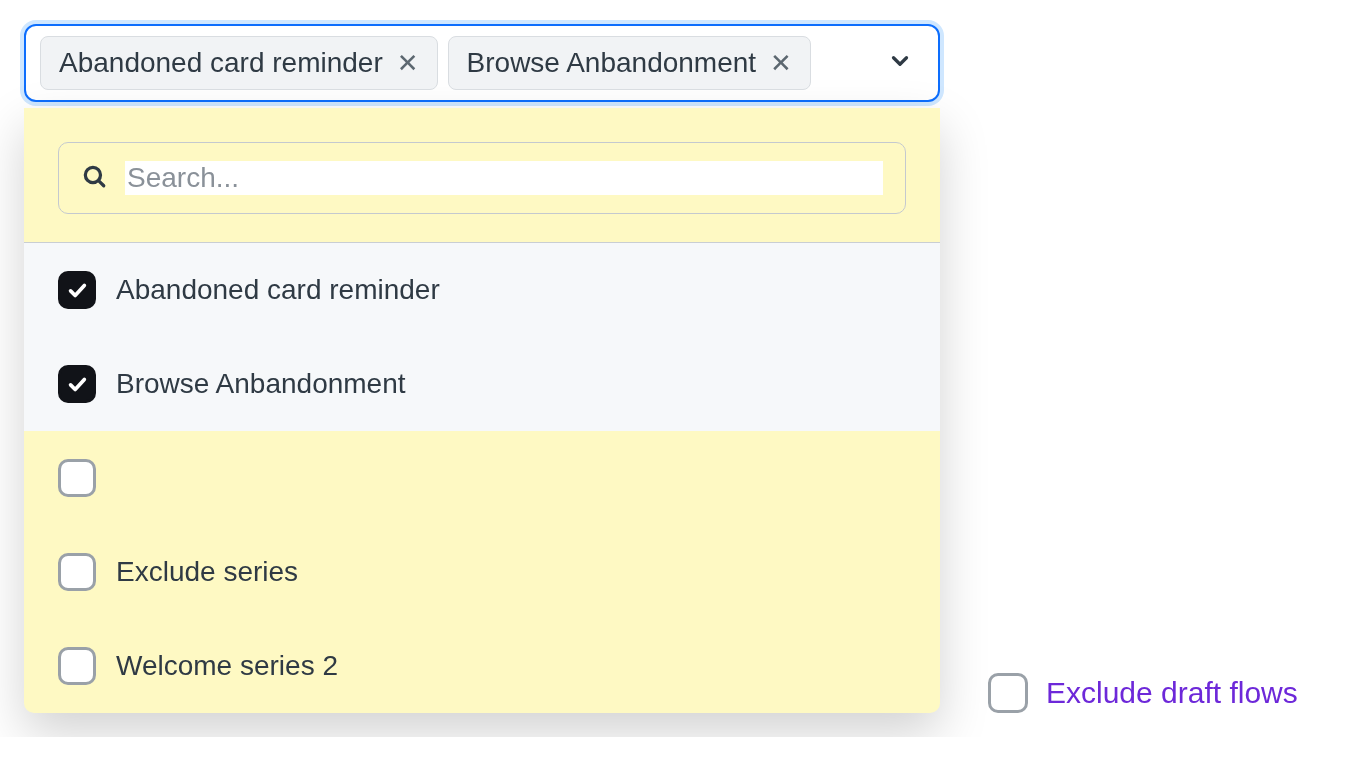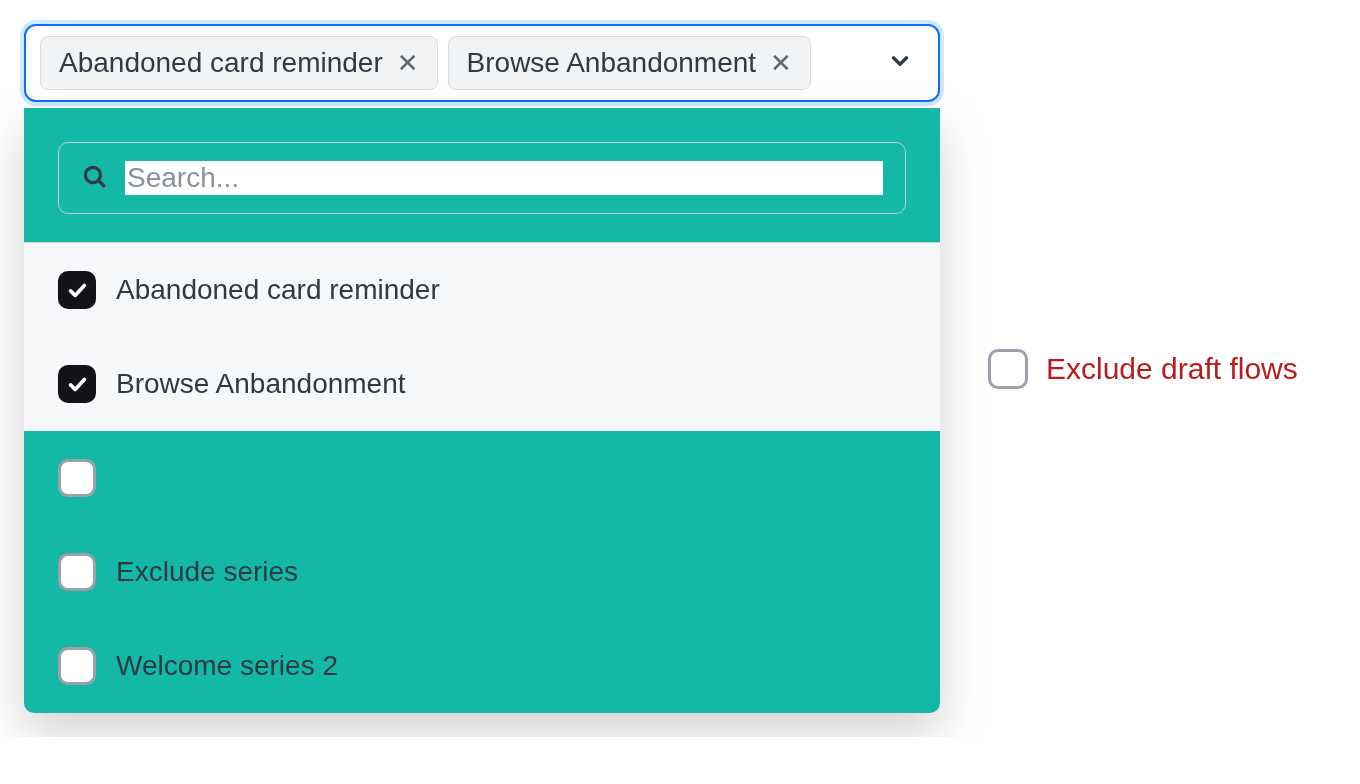--- a/index.html
+++ b/index.html
@@ -5,21 +5,21 @@
   * { box-sizing: border-box; }
   body {
     margin: 0;
     padding: 24px;
     font-family: -apple-system, BlinkMacSystemFont, "Segoe UI", Helvetica, Arial, sans-serif;
     background: #fff;
     color: #333;
   }
   .top-row {
     display: flex;
-    align-items: center;
+    align-items: flex-end;
     gap: 48px;
   }
   
   .combo {
     position: relative;
     width: 916px;
   }
   .combo-box {
     display: flex;
     align-items: center;
@@ -53,21 +53,21 @@
     display: flex;
     align-items: center;
     justify-content: center;
     cursor: pointer;
   }
   .chevron svg { width: 26px; height: 26px; stroke: #2f3a44; }
   
   .panel {
     margin-top: 6px;
     width: 916px;
-    background: #14b8a6;
+    background: #fef9c3;
     border-radius: 0 0 10px 10px;
     box-shadow: 0 20px 50px rgba(0,0,0,0.18);
     overflow: hidden;
   }
   .panel-search-wrap {
     padding: 34px 34px 28px 34px;
   }
   .search-field {
     display: flex;
     align-items: center;
@@ -111,21 +111,21 @@
     border: 3px solid #111318;
     color: #fff;
   }
   .ck svg { width: 22px; height: 22px; stroke: #fff; }
   
   .exclude {
     display: flex;
     align-items: center;
     gap: 18px;
     font-size: 30px;
-    color: #b91c1c;
+    color: #6d28d9;
   }
   .exclude .ck { width: 40px; height: 40px; border-radius: 10px; }
 </style>
 </head>
 <body>
 
 <div class="top-row">
   <div class="combo">
     <div class="combo-box">
       <span class="chip">

